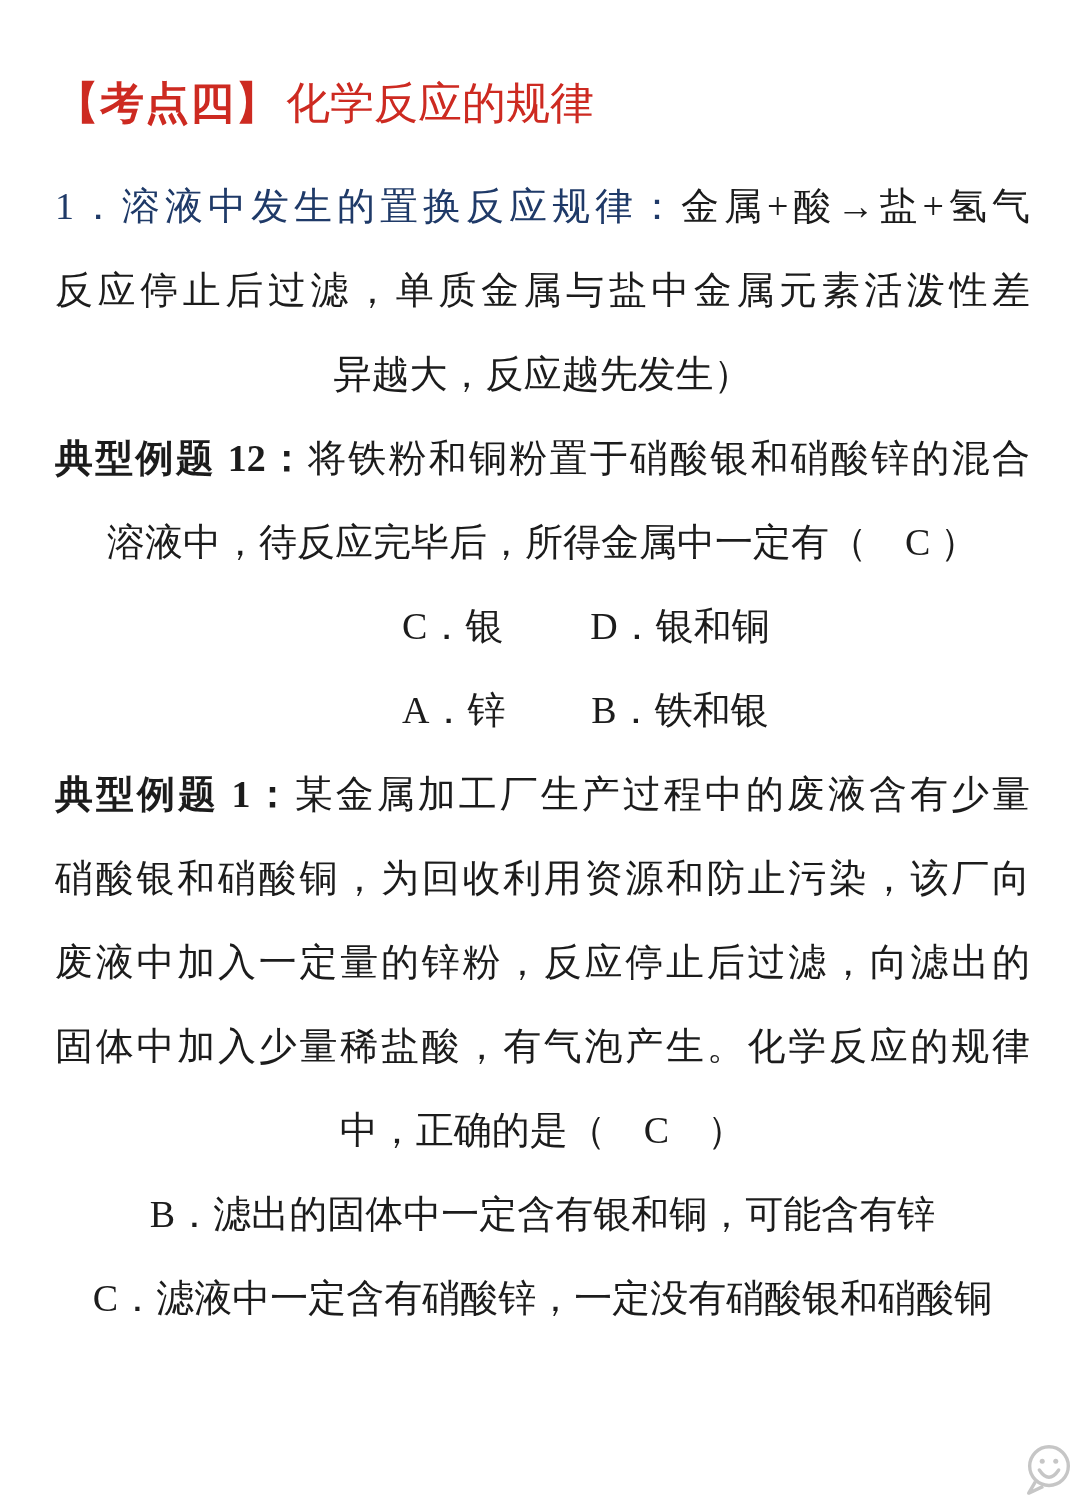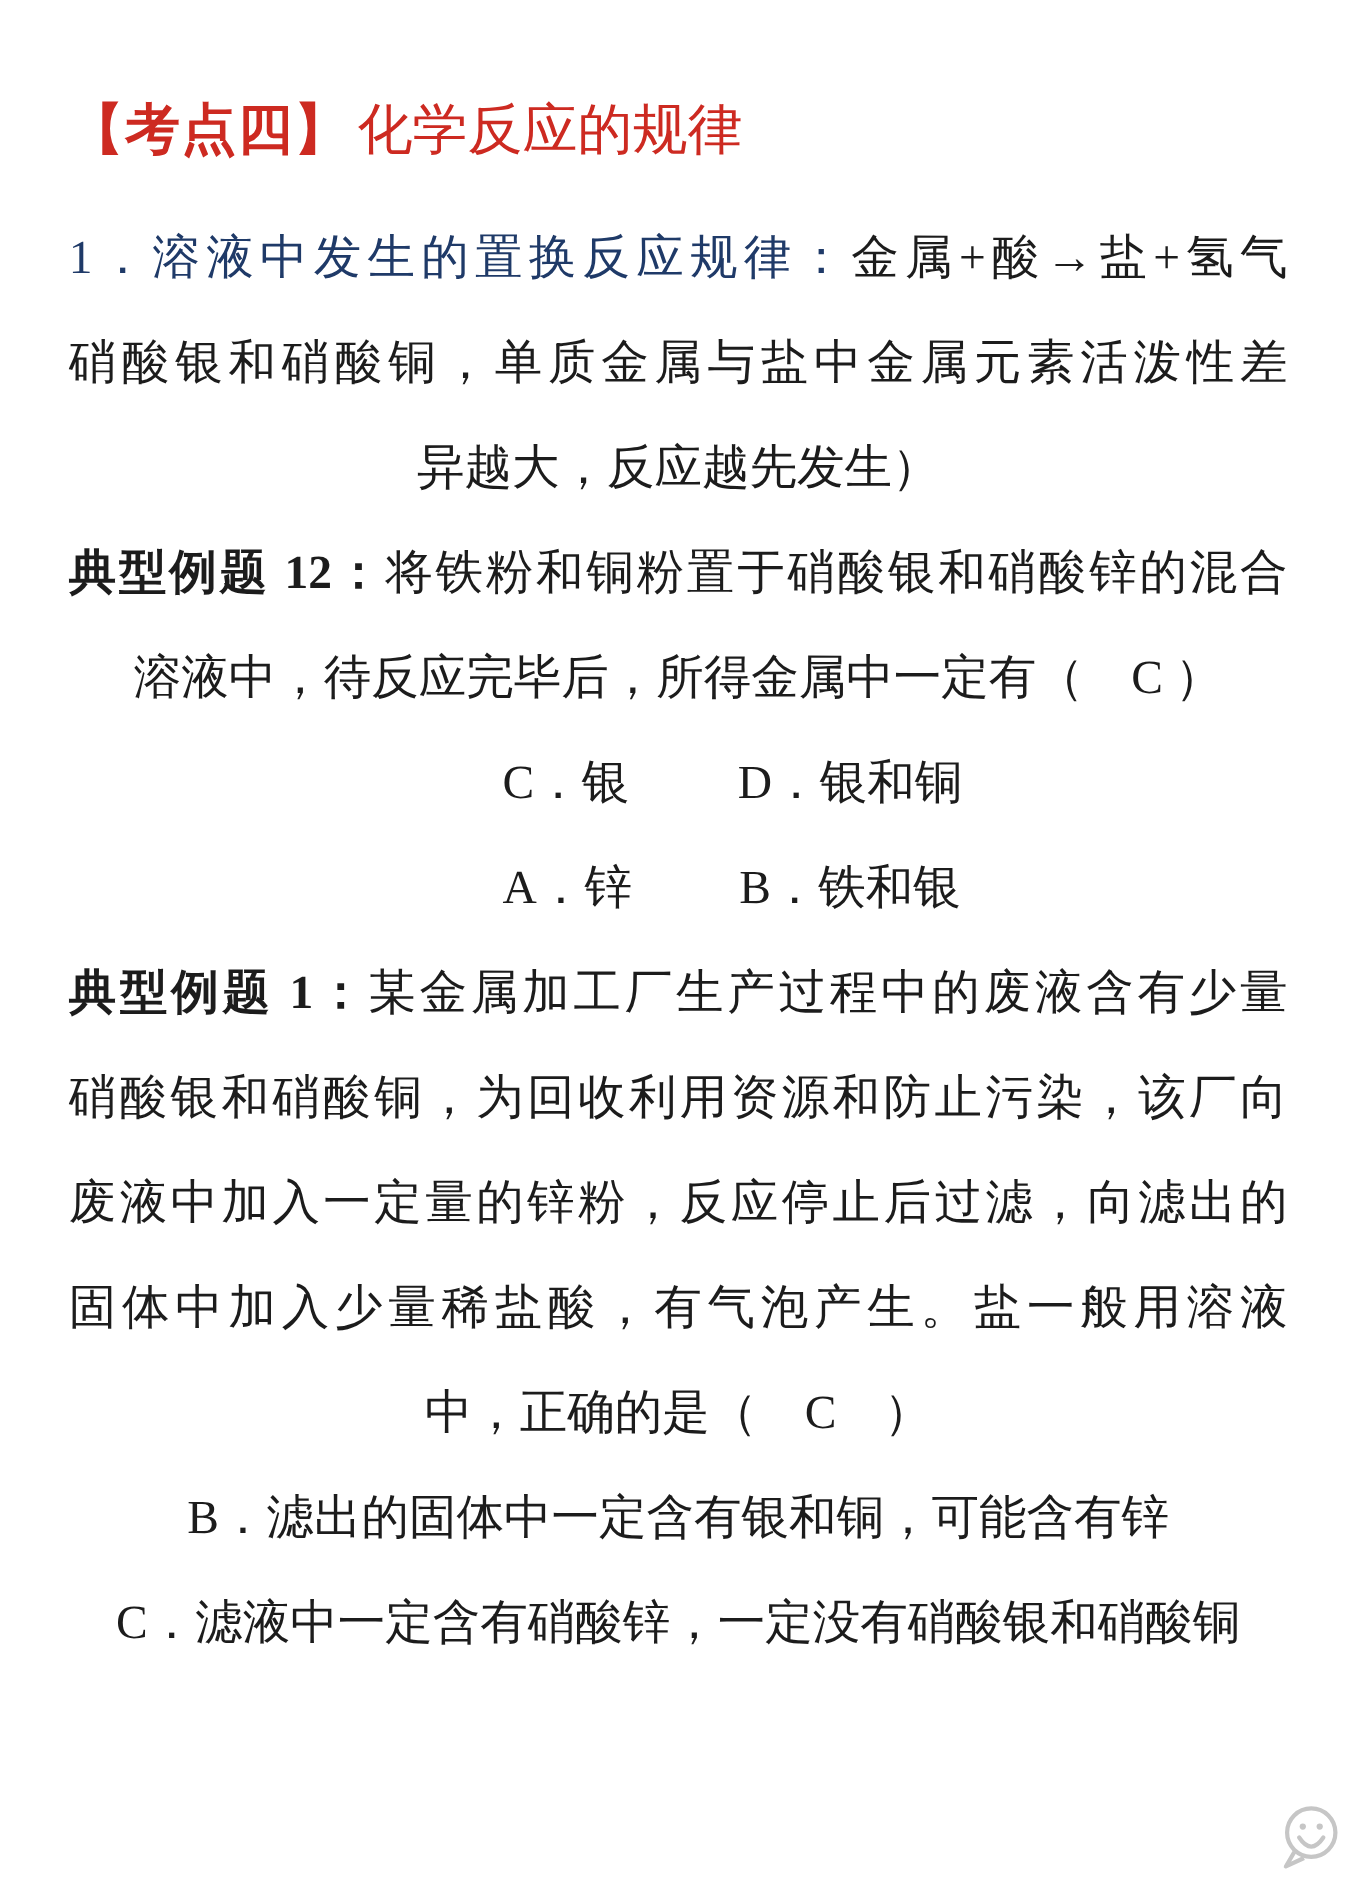--- a/index.html
+++ b/index.html
@@ -64,34 +64,34 @@
       <circle cx="37" cy="22" r="2.6" fill="#c6c6c6"></circle>
       <path d="M20 31 q10 15 20 0" fill="none" stroke="#c6c6c6" stroke-width="3.5" stroke-linecap="round"></path>
       <path d="M16 43 L9 55 L24 48" fill="none" stroke="#c6c6c6" stroke-width="3.5" stroke-linejoin="round"></path>
     </svg>
   </div>
 
   <h1 class="heading"><span class="h-tag">【考点四】</span><span class="h-title">化学反应的规律</span></h1>
 
   <div class="line just"><span class="blue">1．溶液中发生的置换反应规律：</span><span>金属+酸→盐+氢气</span></div>
 
-  <div class="line just">硝酸银和硝酸铜，单质金属与盐中金属元素活泼性差</div>
+  <div class="line just">反应停止后过滤，单质金属与盐中金属元素活泼性差</div>
   <div class="line">异越大，反应越先发生）</div>
 
   <div class="line just"><span class="bold">典型例题 12：</span><span>将铁粉和铜粉置于硝酸银和硝酸锌的混合</span></div>
 
   <div class="line">溶液中，待反应完毕后，所得金属中一定有（　C ）</div>
 
   <div class="line"><span class="opt-cell">C．银</span><span>D．银和铜</span></div>
 
   <div class="line"><span class="opt-cell">A．锌</span><span>B．铁和银</span></div>
 
   <div class="line just"><span class="bold">典型例题 1：</span><span>某金属加工厂生产过程中的废液含有少量</span></div>
 
   <div class="line just">硝酸银和硝酸铜，为回收利用资源和防止污染，该厂向</div>
   <div class="line just">废液中加入一定量的锌粉，反应停止后过滤，向滤出的</div>
-  <div class="line just">固体中加入少量稀盐酸，有气泡产生。盐一般用溶液</div>
+  <div class="line just">固体中加入少量稀盐酸，有气泡产生。化学反应的规律</div>
   <div class="line">中，正确的是（　C　）</div>
 
   <div class="line">B．滤出的固体中一定含有银和铜，可能含有锌</div>
   <div class="line">C．滤液中一定含有硝酸锌，一定没有硝酸银和硝酸铜</div>
 
 </div>
 
 </body></html>

